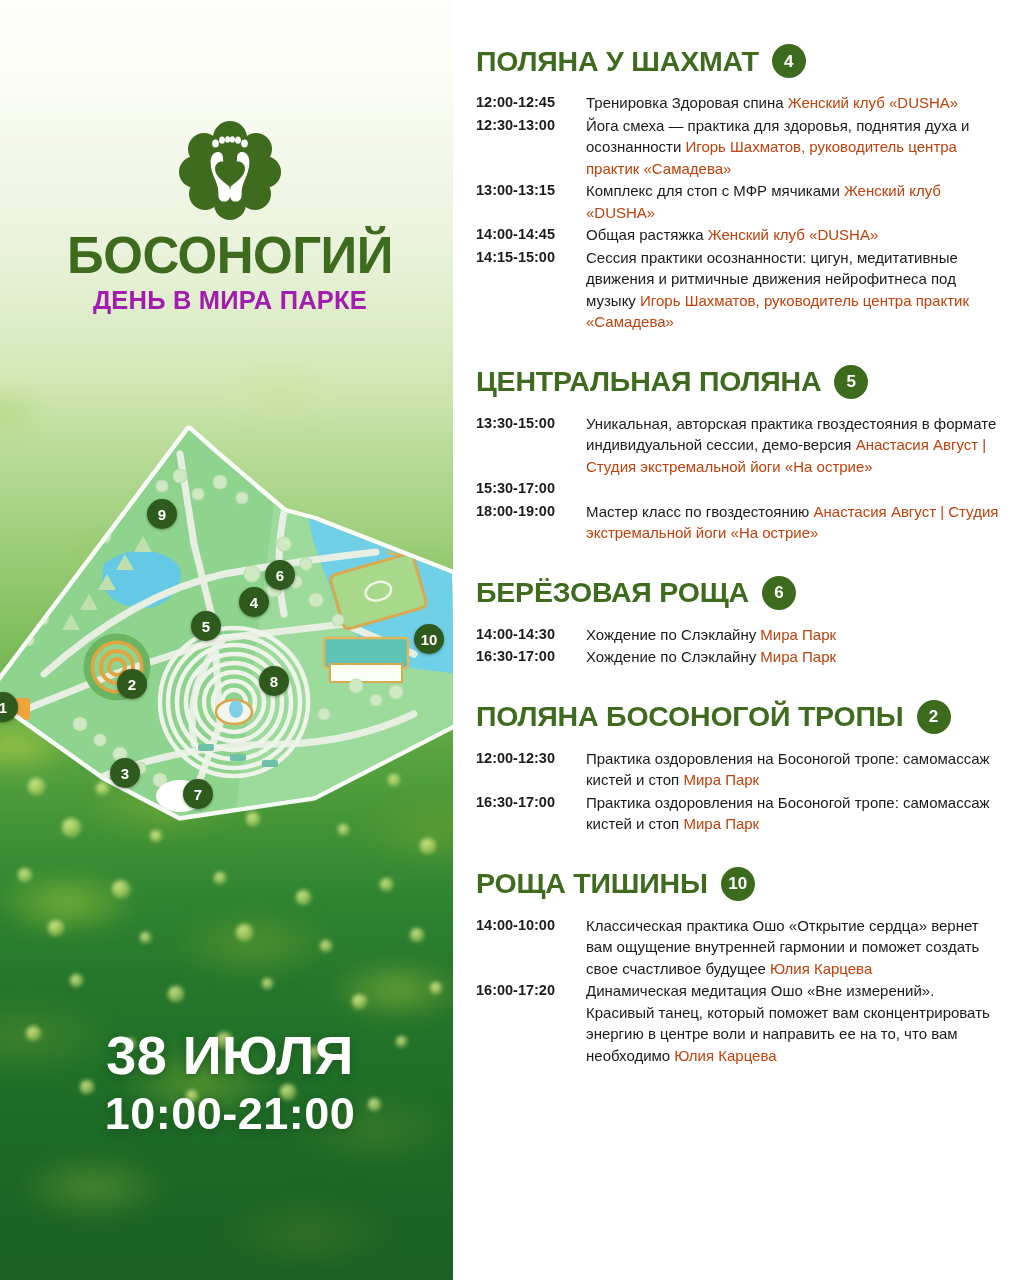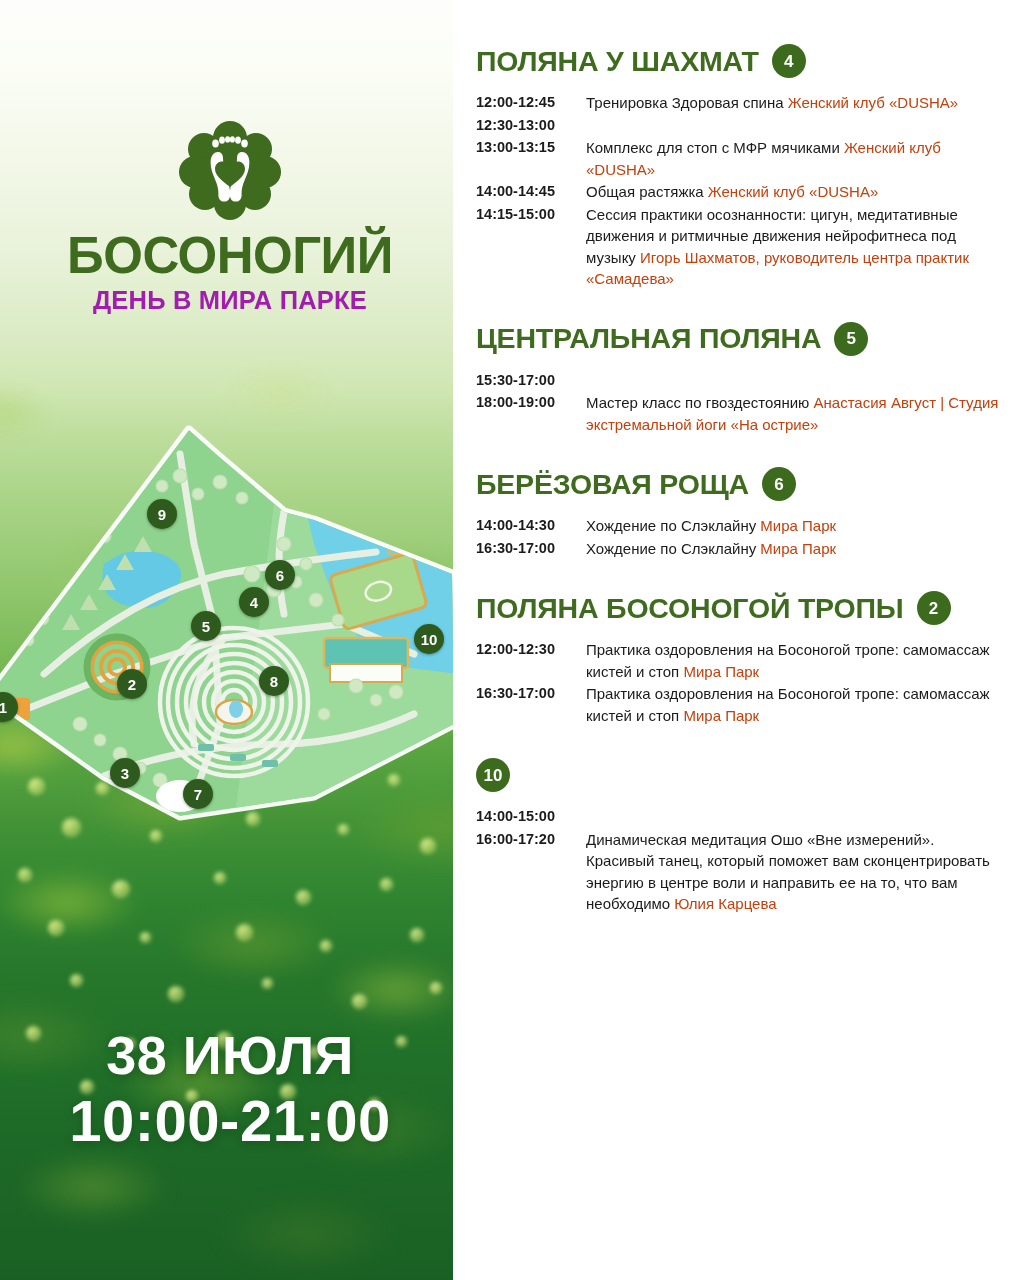--- a/index.html
+++ b/index.html
@@ -127,21 +127,21 @@
   }
 
   
   #date-block {
     position: absolute; left: 0; top: 1028px; width: 460px;
     text-align: center;
     color: #ffffff;
     text-shadow: 0 2px 9px rgba(20,60,15,.45);
   }
   .date-line1 { font-size: 54px; font-weight: bold; line-height: 1.02; letter-spacing: 0.5px; }
-  .date-line2 { font-size: 58px; font-weight: bold; line-height: 1.02; margin-top: 8px; letter-spacing: 0.5px; }
+  .date-line2 { font-size: 45px; font-weight: bold; line-height: 1.02; margin-top: 8px; letter-spacing: 0.5px; }
 
   
   #right-panel {
     position: absolute;
     left: 460px; top: 0;
     width: 564px; height: 1280px;
     background: #ffffff;
     padding: 44px 22px 2px 16px;
   }
   .section { margin-bottom: 6px; }
@@ -427,20 +427,21 @@
         <div class="sec-title">ПОЛЯНА У ШАХМАТ</div>
         <div class="sec-badge">4</div>
       </div>
       <div class="events">
         <div class="event">
           <div class="ev-time">12:00-12:45</div>
           <div class="ev-desc"><span>Тренировка Здоровая спина </span><span class="who">Женский клуб «DUSHA»</span></div>
         </div>
         <div class="event">
           <div class="ev-time">12:30-13:00</div>
+          <div class="ev-desc"><span>Йога смеха — практика для здоровья, поднятия духа и осознанности </span><span class="who">Игорь Шахматов, руководитель центра практик «Самадева»</span></div>
         </div>
         <div class="event">
           <div class="ev-time">13:00-13:15</div>
           <div class="ev-desc"><span>Комплекс для стоп с МФР мячиками </span><span class="who">Женский клуб «DUSHA»</span></div>
         </div>
         <div class="event">
           <div class="ev-time">14:00-14:45</div>
           <div class="ev-desc"><span>Общая растяжка </span><span class="who">Женский клуб «DUSHA»</span></div>
         </div>
         <div class="event">
@@ -450,20 +451,24 @@
       </div>
     </div>
     <div class="sec-gap-lg"></div>
     <div class="section">
       <div class="sec-head">
         <div class="sec-title">ЦЕНТРАЛЬНАЯ ПОЛЯНА</div>
         <div class="sec-badge">5</div>
       </div>
       <div class="events">
         <div class="event">
+          <div class="ev-time">13:30-15:00</div>
+          <div class="ev-desc"><span>Уникальная, авторская практика гвоздестояния в формате индивидуальной сессии, демо-версия </span><span class="who">Анастасия Август | Студия экстремальной йоги «На острие»</span></div>
+        </div>
+        <div class="event">
           <div class="ev-time">15:30-17:00</div>
         </div>
         <div class="event">
           <div class="ev-time">18:00-19:00</div>
           <div class="ev-desc"><span>Мастер класс по гвоздестоянию </span><span class="who">Анастасия Август | Студия экстремальной йоги «На острие»</span></div>
         </div>
       </div>
     </div>
     <div class="sec-gap-lg"></div>
     <div class="section">
@@ -495,25 +500,27 @@
         </div>
         <div class="event">
           <div class="ev-time">16:30-17:00</div>
           <div class="ev-desc"><span>Практика оздоровления на Босоногой тропе: самомассаж кистей и стоп </span><span class="who">Мира Парк</span></div>
         </div>
       </div>
     </div>
     <div class="sec-gap-lg"></div>
     <div class="section">
       <div class="sec-head">
+        <div class="sec-title">РОЩА ТИШИНЫ</div>
         <div class="sec-badge">10</div>
       </div>
       <div class="events">
         <div class="event">
-          <div class="ev-time">14:00-15:00</div>
+          <div class="ev-time">14:00-10:00</div>
+          <div class="ev-desc"><span>Классическая практика Ошо «Открытие сердца» вернет вам ощущение внутренней гармонии и поможет создать свое счастливое будущее </span><span class="who">Юлия Карцева</span></div>
         </div>
         <div class="event">
           <div class="ev-time">16:00-17:20</div>
           <div class="ev-desc"><span>Динамическая медитация Ошо «Вне измерений». Красивый танец, который поможет вам сконцентрировать энергию в центре воли и направить ее на то, что вам необходимо </span><span class="who">Юлия Карцева</span></div>
         </div>
       </div>
     </div>
     <div class="sec-gap-lg"></div>
   </div>
 

